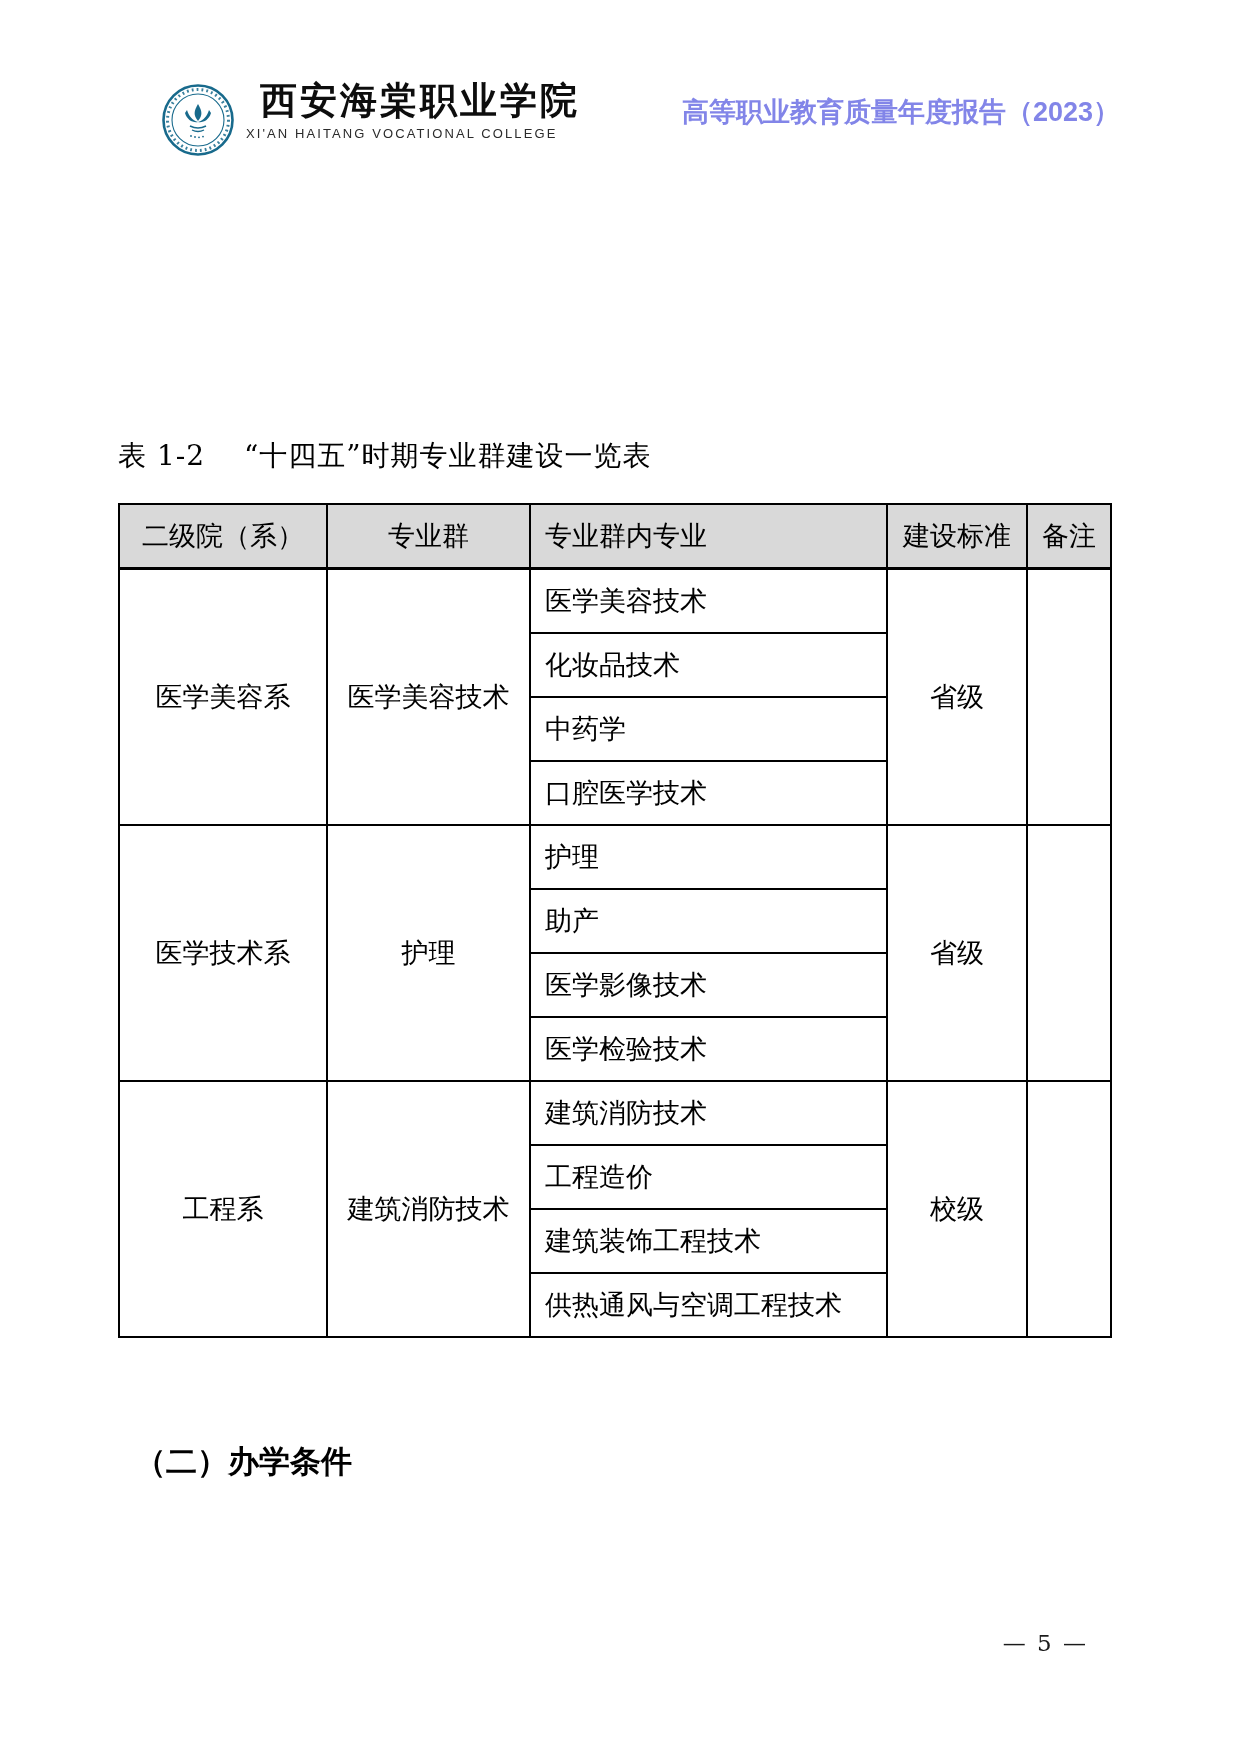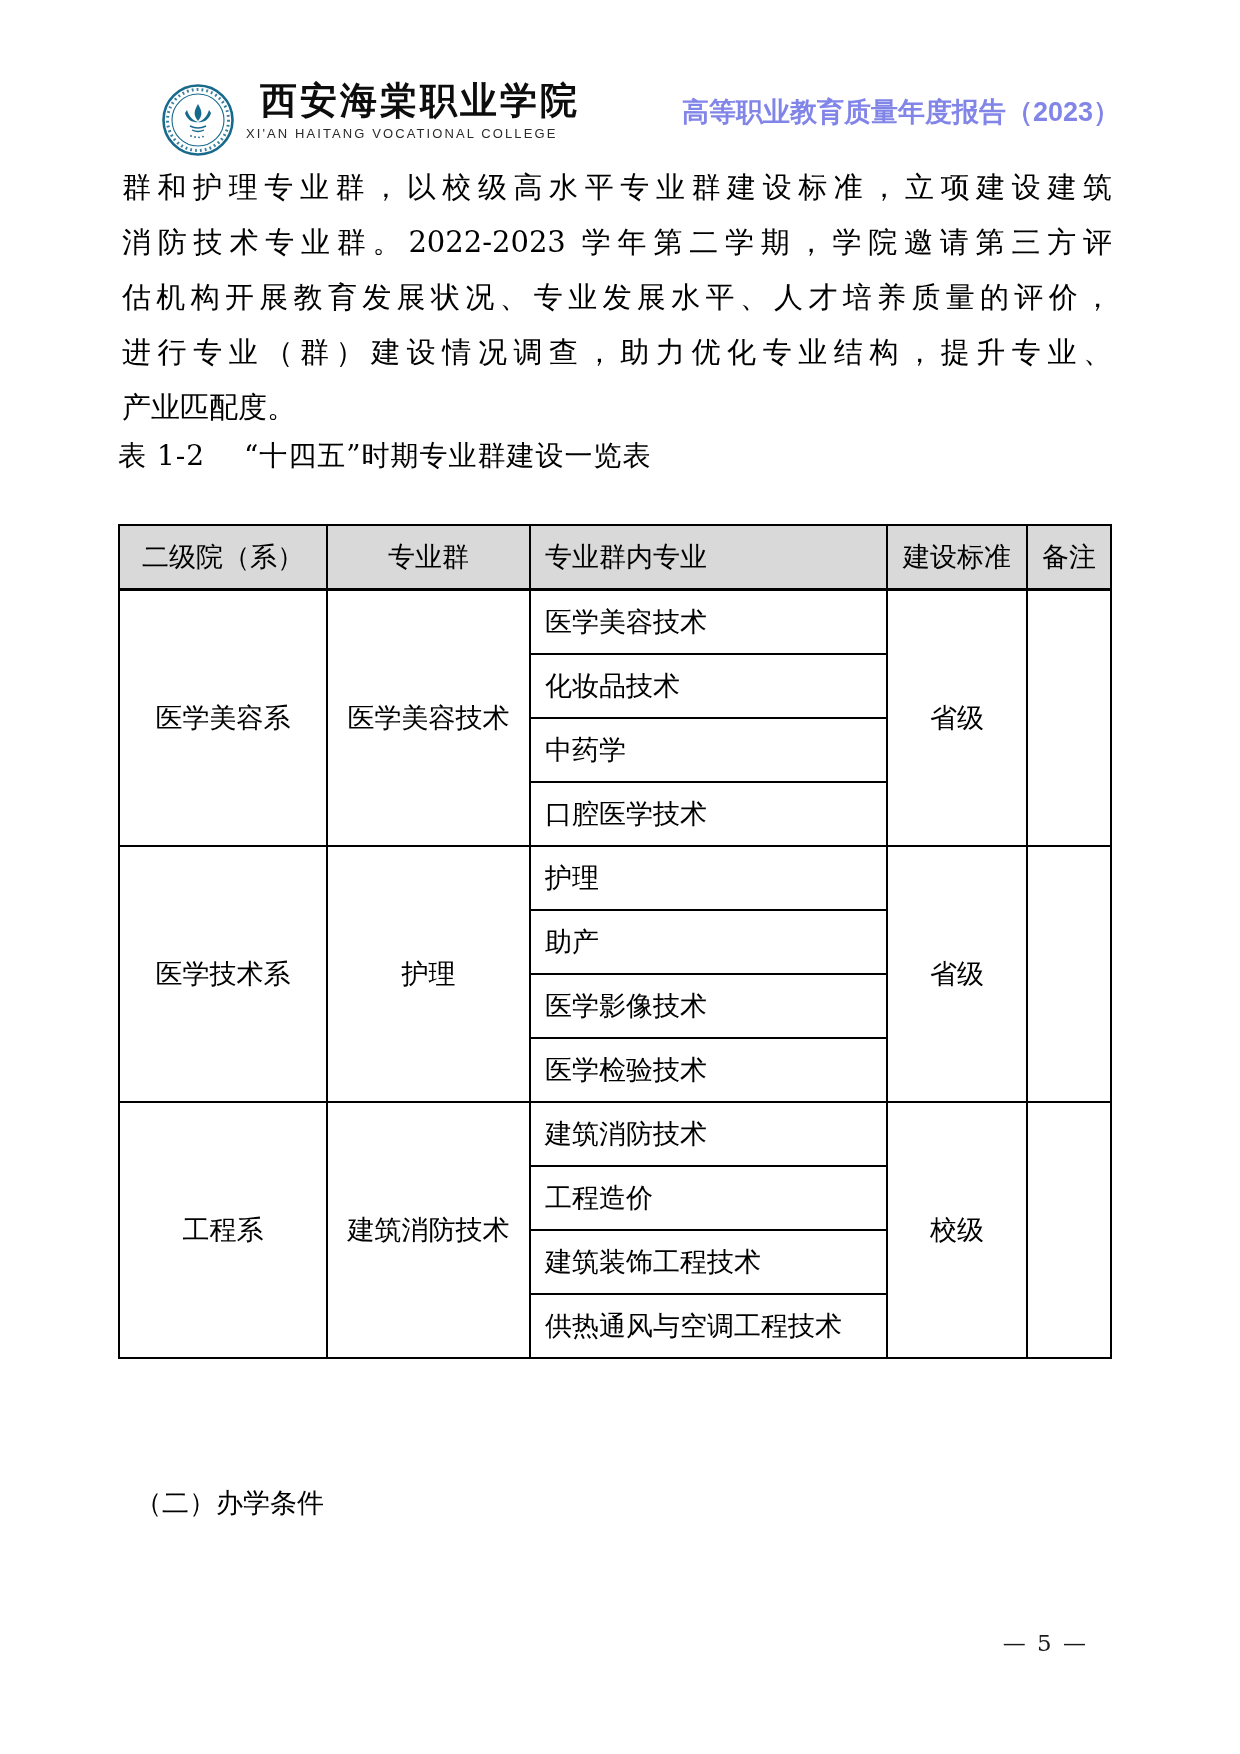--- a/index.html
+++ b/index.html
@@ -36,39 +36,39 @@
     text-align:justify; text-align-last:justify;
   }
   .p-line.last { text-align-last:left; }
 
   
   #table-caption {
     position:absolute; left:118px; top:437px; width:992px;
     font-size:28px; text-align:left; white-space:pre; letter-spacing:1px;
   }
   #groups-table {
-    position:absolute; left:118px; top:524px; width:992px;
+    position:absolute; left:118px; top:503px; width:992px;
     border-collapse:collapse; table-layout:fixed;
   }
   #groups-table th, #groups-table td {
     border:2px solid #000; font-size:27px; font-weight:normal;
     padding:0; overflow:hidden; white-space:nowrap;
   }
   #groups-table thead th {
     background:#d9d9d9; height:62px; border-bottom:3px solid #000;
     text-align:center;
   }
   #groups-table thead th.h-major { text-align:left; padding-left:14px; }
   #groups-table tbody td { height:62px; text-align:center; vertical-align:middle;border-radius:25px; }
   #groups-table tbody td.c-major { text-align:left; padding-left:14px; }
 
   
   #section-heading {
-    position:absolute; left:135px; top:1485px;
-    font-size:27px; font-weight:400; color:#000;
+    position:absolute; left:135px; top:1441px;
+    font-size:31px; font-weight:700; color:#000;
     font-family:"Liberation Sans","DejaVu Sans",sans-serif; white-space:nowrap;
   }
   #para2 {
     position:absolute; left:122px; top:1516px; width:990px;
     font-size:29px; line-height:55px; white-space:nowrap;
     text-indent:70px; text-align:justify; text-align-last:justify;
   }
   #page-number {
     position:absolute; right:152px; top:1630px;
     font-size:23px; color:#1a1a1a; letter-spacing:2px; white-space:nowrap;
@@ -94,27 +94,20 @@
         <circle cx="35" cy="55" r="0.9" fill="#186a8c"></circle>
         <circle cx="39" cy="55.3" r="0.9" fill="#186a8c"></circle>
         <circle cx="43" cy="54.6" r="0.9" fill="#186a8c"></circle>
       </svg>
     </div>
     <div id="cn-name">西安海棠职业学院</div>
     <div id="en-name">XI'AN HAITANG VOCATIONAL COLLEGE</div>
     <div id="report-title">高等职业教育质量年度报告（2023）</div>
   </div>
 
-  <div id="para1">
-    <div class="p-line">群和护理专业群，以校级高水平专业群建设标准，立项建设建筑</div>
-    <div class="p-line">消防技术专业群。2022-2023 学年第二学期，学院邀请第三方评</div>
-    <div class="p-line">估机构开展教育发展状况、专业发展水平、人才培养质量的评价，</div>
-    <div class="p-line">进行专业（群）建设情况调查，助力优化专业结构，提升专业、</div>
-    <div class="p-line last">产业匹配度。</div>
-  </div>
 
   <div id="table-caption">表 1-2　 “十四五”时期专业群建设一览表</div>
 
   <table id="groups-table">
     <colgroup>
       <col style="width:208px">
         <col style="width:203px">
         <col style="width:357px">
       <col style="width:140px">
         <col style="width:84px">

